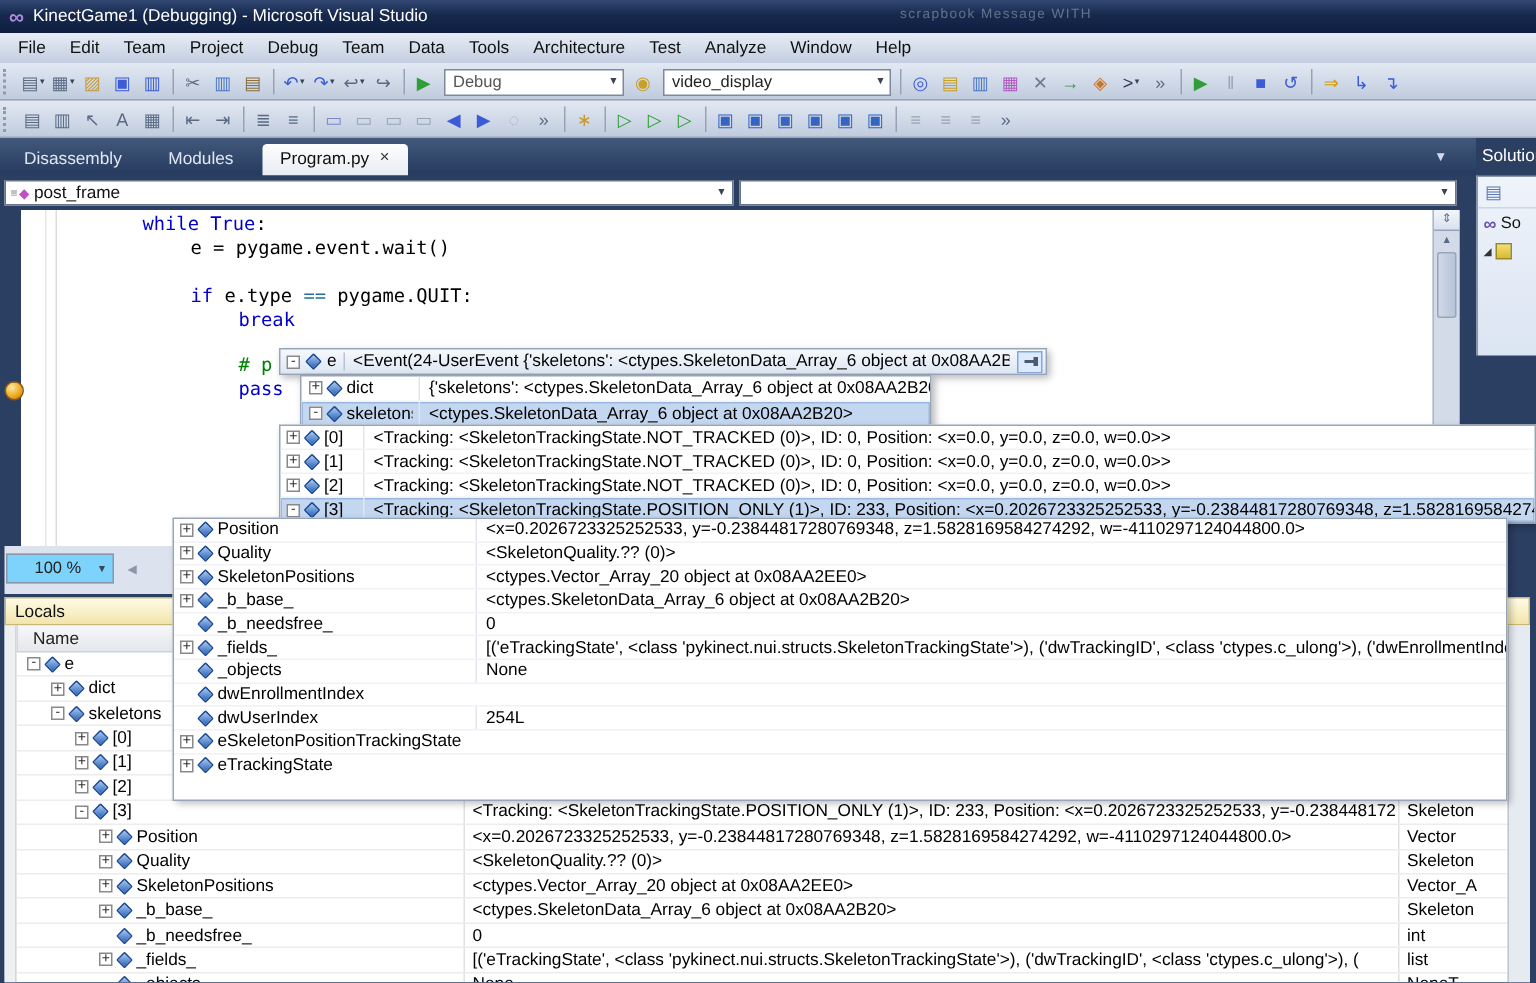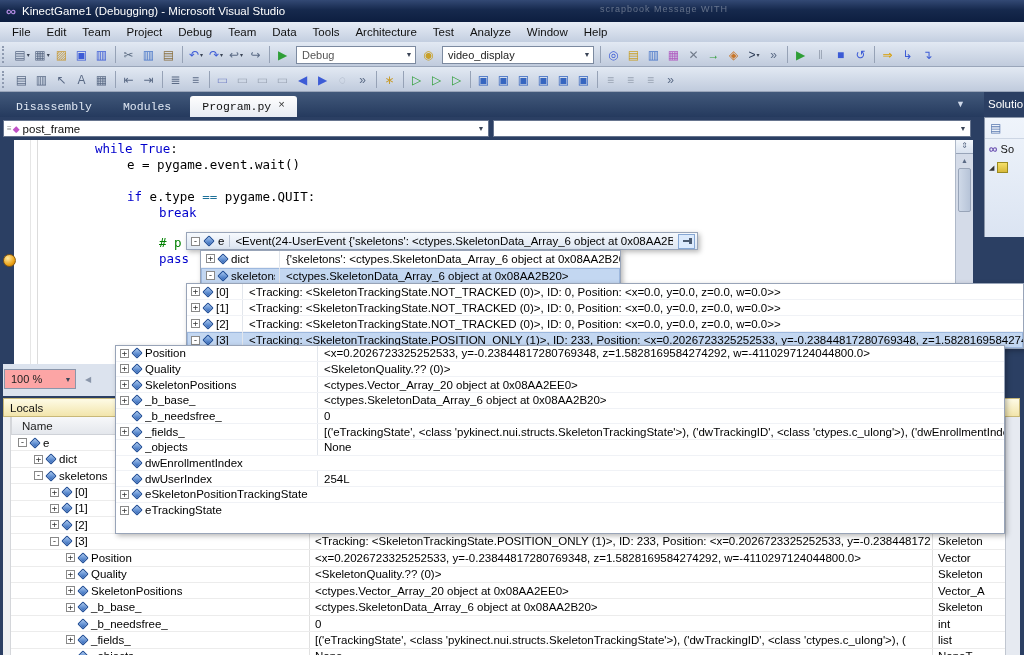--- a/index.html
+++ b/index.html
@@ -25,21 +25,21 @@
   .tbtn .ar{font-size:6px;color:#3a4456;margin-left:1px}
   .tsep{width:1px;height:17px;background:#96a2b6;margin:0 3px;}
   .grip{width:4px;height:17px;margin:0 4px 0 2px;border-left:2px dotted #8e9ab0;}
   .combo{height:18px;background:#fff;border:1px solid #7c8aa0;display:flex;align-items:center;
     font-size:11px;padding-left:5px;box-sizing:border-box;margin:0 3px;color:#222;}
   .combo .cv{flex:1;white-space:nowrap;overflow:hidden}
   .combo .da{width:12px;text-align:center;color:#3a4456;font-size:7px;}
   
   .tabstrip{position:absolute;left:0;top:92px;width:984px;height:25px;display:flex;align-items:flex-end;
     padding-left:4px;box-sizing:border-box;background:linear-gradient(#42597b,#253a5e);}
-  .tab{height:21px;padding:4px 12px 0;font-size:11.5px;color:#dfe7f3;box-sizing:border-box;white-space:nowrap;display:flex;gap:7px;font-family:Liberation Mono, monospace;}
+  .tab{height:21px;padding:4px 12px 0;font-size:11.5px;color:#dfe7f3;box-sizing:border-box;white-space:nowrap;display:flex;gap:7px;}
   .tab.active{background:linear-gradient(#fefefe,#e7ebf2);color:#111;border-radius:3px 3px 0 0;}
   .tab .tclose{color:#333;font-size:11px;line-height:1;}
   .docdrop{position:absolute;left:956px;top:99px;color:#cfd9ea;font-size:9px;}
   .navbar{position:absolute;left:0;top:117px;width:984px;height:23px;display:flex;align-items:center;gap:4px;
     padding-left:3px;box-sizing:border-box;background:#2b3f63;}
   .ncombo{height:17px;background:#fff;border:1px solid #67758f;display:flex;align-items:center;
     font-size:11.5px;box-sizing:border-box;padding-left:3px;color:#111;}
   .scope-pre{color:#8a8a8a;font-size:8px;margin-right:1px}
   .scope-dmd{color:#c050c6;font-size:9px;margin-right:3px}
   
@@ -49,22 +49,22 @@
   .code-line{position:absolute;font-family:"DejaVu Sans Mono",monospace;font-size:12.5px;white-space:pre;color:#000;line-height:14px;}
   .kw{color:#0000cc}.op{color:#1f7199}.cmt{color:#008000}
   .breakpoint{position:absolute;left:3px;top:254px;width:11px;height:11px;border-radius:50%;
     background:radial-gradient(circle at 35% 30%,#ffe9a0,#eaa013 65%,#b86e08);border:1px solid #8a5a10;z-index:5;}
   .vscroll{position:absolute;right:0;top:0;width:18px;height:100%;background:#d4dbe8;border-left:1px solid #aeb8c8;box-sizing:border-box;}
   .vs-split{height:13px;background:linear-gradient(#f2f6fb,#d9e2ef);border-bottom:1px solid #98a4b8;
     text-align:center;font-size:8px;color:#5a6a85;line-height:12px;}
   .vs-up{height:14px;text-align:center;font-size:7px;color:#5a6a85;line-height:14px;}
   .vs-thumb{margin:0 2px;height:42px;background:linear-gradient(90deg,#cfd9e8,#b7c4d8);border:1px solid #98a4b8;border-radius:2px;}
   .zoomrow{position:absolute;left:3px;top:364px;width:970px;height:32px;background:#dce3ee;}
-  .zoomcombo{position:absolute;left:1px;top:5px;width:72px;height:20px;background:#fca5a5;border:1px solid #8a96aa;
-    box-sizing:border-box;display:flex;align-items:center;font-size:11px;padding-left:6px;color:#222;}
+  .zoomcombo{position:absolute;left:1px;top:5px;width:72px;height:20px;background:#7dd3fc;border:1px solid #8a96aa;
+    box-sizing:border-box;display:flex;align-items:center;font-size:11px;padding-left:18px;color:#222;}
   .zoomcombo .da{flex:none;width:14px;font-size:7px;color:#3a4456;text-align:center;margin-left:auto}
   .hsplit{position:absolute;left:82px;top:11px;font-size:8px;color:#8a96aa;}
   
   .exp{flex:none;width:9px;height:9px;border:1px solid #898989;background:#fff;color:#333;
     font-family:"DejaVu Sans Mono",monospace;font-size:9px;line-height:7px;text-align:center;box-sizing:border-box;}
   .exp:empty{visibility:hidden}
   .dmd{flex:none;width:8px;height:8px;transform:rotate(45deg);border-radius:1px;
     background:linear-gradient(135deg,#a8c9f2,#2c63b8);border:1px solid #1c4a94;box-sizing:border-box;}
   
   .dtp{position:absolute;background:#fff;border:1px solid #98a4b8;box-shadow:2px 2px 5px rgba(0,0,0,.28);

